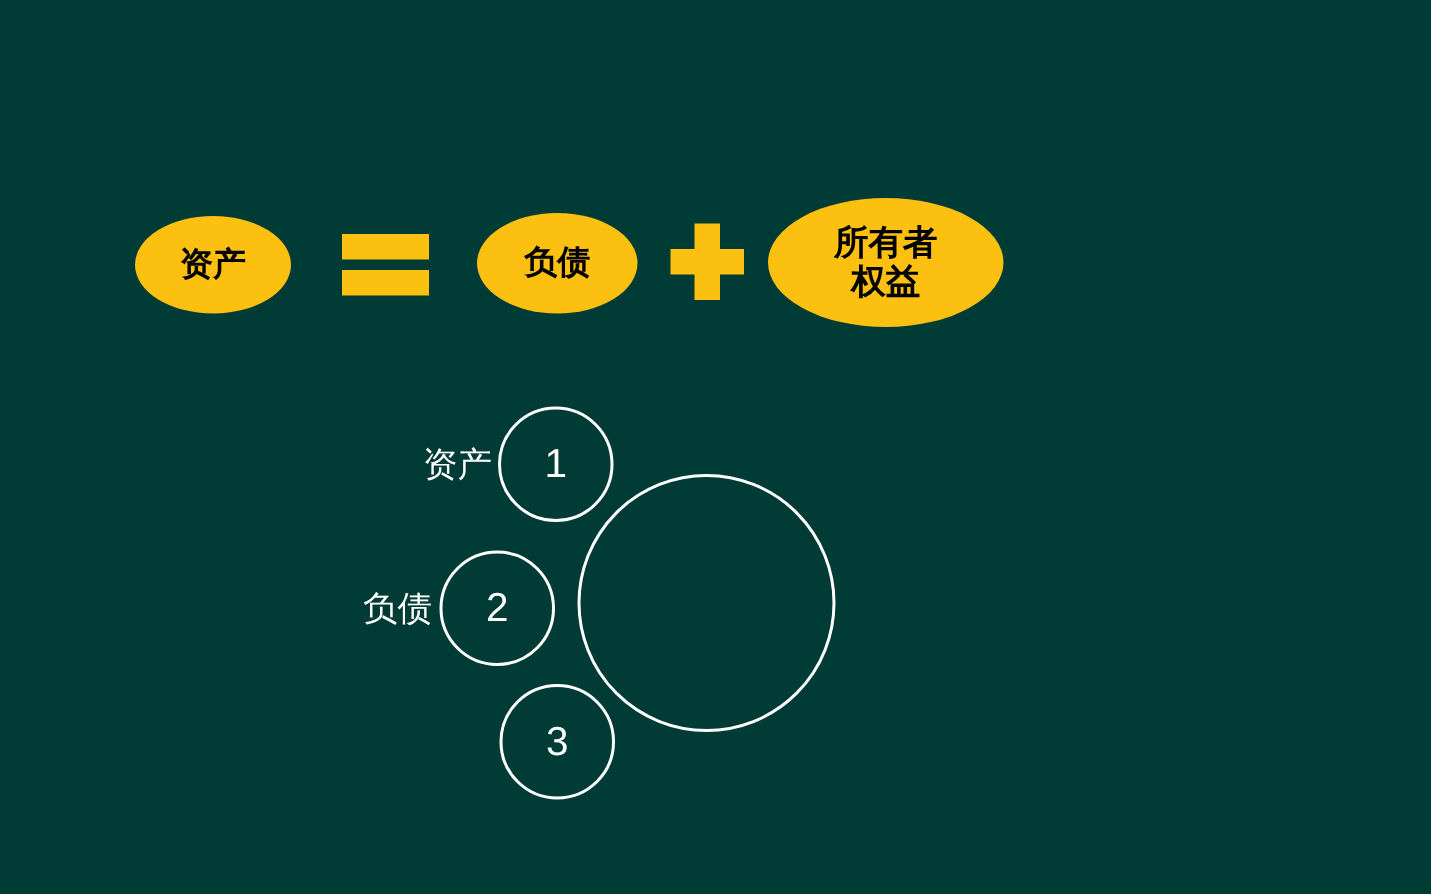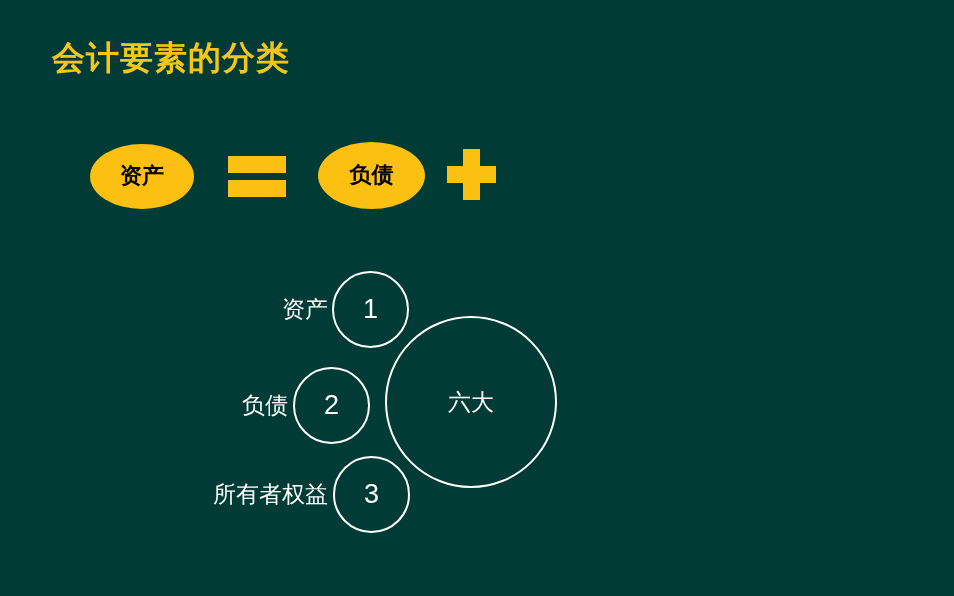--- a/index.html
+++ b/index.html
@@ -159,55 +159,58 @@
   }
   #label-assets      { left: 180px; top: 294px; width: 148px; }
   #label-liabilities { left: 140px; top: 390px; width: 148px; }
   #label-equity      { left: 120px; top: 479px; width: 208px; }
 </style>
 </head>
 <body>
 
 <div id="slide">
 
-  <div id="slide-title">会计要素的分类</div>
 
   <div id="ellipse-assets" class="eq-ellipse">
     <span>资产</span>
   </div>
 
   <div id="equals-sign">
     <span class="bar top"></span>
     <span class="bar bottom"></span>
   </div>
 
   <div id="ellipse-liabilities" class="eq-ellipse">
     <span>负债</span>
   </div>
 
   <div id="plus-sign">
     <span class="stroke h"></span>
     <span class="stroke v"></span>
   </div>
 
+  <div id="ellipse-equity" class="eq-ellipse">
+    <span class="lines">
+      <span>所有者</span>
+      <span>权益</span>
+    </span>
+  </div>
 
   <div id="label-assets" class="side-label">资产</div>
   <div id="circle-num-1" class="outline-circle num-circle">
     <span>1</span>
   </div>
 
   <div id="label-liabilities" class="side-label">负债</div>
   <div id="circle-num-2" class="outline-circle num-circle">
     <span>2</span>
   </div>
 
-  <div id="label-equity" class="side-label">所有者权益</div>
   <div id="circle-num-3" class="outline-circle num-circle">
     <span>3</span>
   </div>
 
   <div id="circle-big" class="outline-circle">
     <span class="lines">
-      <span>六大</span>
     </span>
   </div>
 
 </div>
 
 </body></html>

